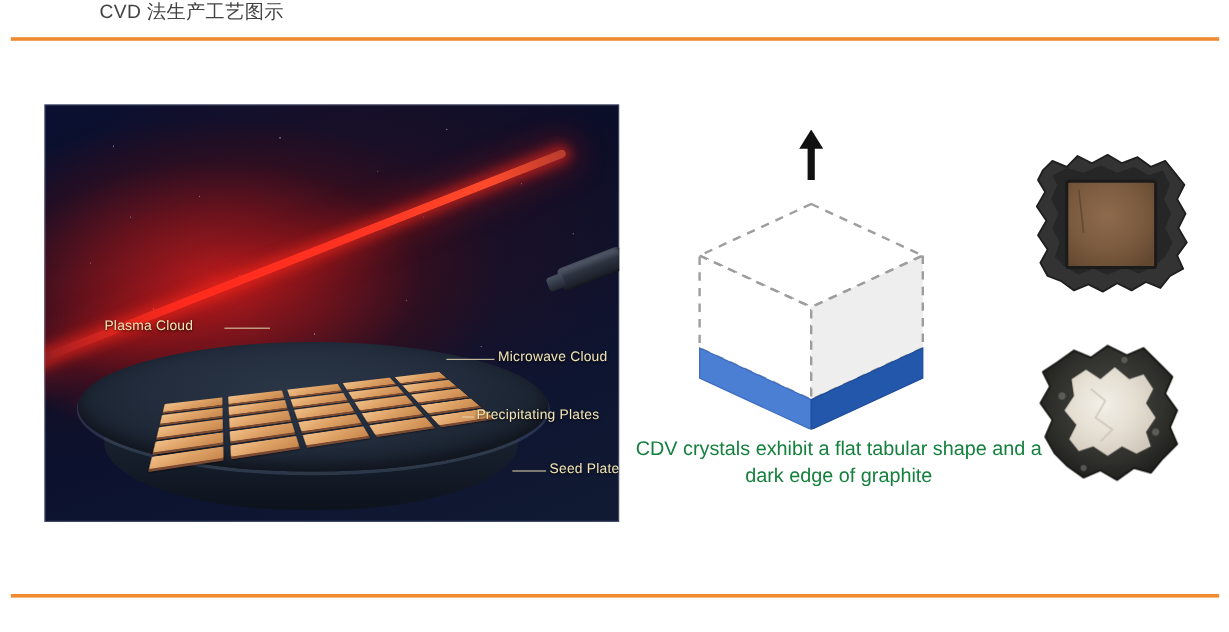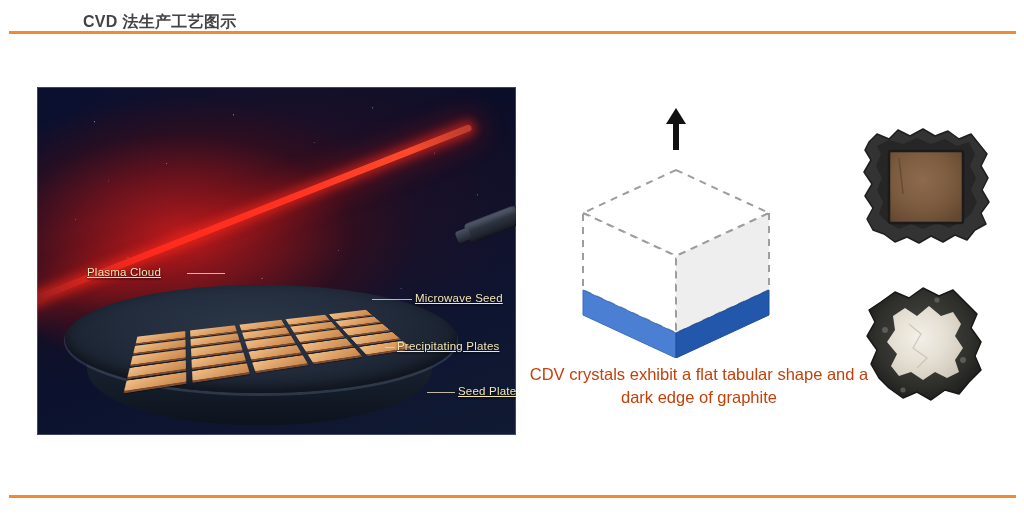--- a/index.html
+++ b/index.html
@@ -12,23 +12,23 @@
     height: 527px;
     position: relative;
     overflow: hidden;
     font-family: "Liberation Sans", sans-serif;
   }
 
   
   #page-title {
     position: absolute;
     left: 83px;
-    top: 12px;
+    top: 0;
     font-size: 16px;
-    font-weight: 700;
+    font-weight: 400;
     color: #434343;
     letter-spacing: 0.3px;
     white-space: nowrap;
   }
   .rule {
     position: absolute;
     left: 9px;
     width: 1007px;
     height: 3px;
     background: #f08b33;
@@ -160,21 +160,20 @@
   }
 
   
   .callout {
     position: absolute;
     font-size: 11.5px;
     color: #f3e6b6;
     white-space: nowrap;
     text-shadow: 0 1px 2px rgba(0,0,0,0.85);
     letter-spacing: 0.2px;
-    text-decoration: underline;
   }
   .leader {
     position: absolute;
     height: 1px;
     background: rgba(226,214,176,0.85);
   }
   #callout-plasma-cloud { left: 50px;  top: 179px; }
   #leader-plasma-cloud  { left: 150px; top: 186px; width: 38px; }
   #callout-microwave-beam { left: 378px; top: 205px; }
   #leader-microwave-beam  { left: 335px; top: 212px; width: 40px; }
@@ -192,21 +191,21 @@
     height: 250px;
   }
   #cube-caption {
     position: absolute;
     left: 529px;
     top: 363px;
     width: 340px;
     text-align: center;
     font-size: 16.5px;
     line-height: 23px;
-    color: #c2410c;
+    color: #15803d;
   }
 
   
   .crystal-photo { position: absolute; }
   #crystal-photo-tabular { left: 853px; top: 120px; width: 146px; height: 133px; }
   #crystal-photo-rough   { left: 851px; top: 272px; width: 148px; height: 148px; }
 </style>
 </head>
 <body>
 
@@ -248,21 +247,21 @@
         <div class="seed-plate"></div>
         <div class="seed-plate"></div>
       </div>
     </div>
   </div>
 
   <div id="leader-plasma-cloud" class="leader"></div>
   <div id="callout-plasma-cloud" class="callout">Plasma Cloud</div>
 
   <div id="leader-microwave-beam" class="leader"></div>
-  <div id="callout-microwave-beam" class="callout">Microwave Seed</div>
+  <div id="callout-microwave-beam" class="callout">Microwave Cloud</div>
 
   <div id="leader-precipitating-carbon" class="leader"></div>
   <div id="callout-precipitating-carbon" class="callout">Precipitating Plates</div>
 
   <div id="leader-seed-plates" class="leader"></div>
   <div id="callout-seed-plates" class="callout">Seed Plates</div>
 </div>
 
 <div id="cube-diagram">
   <svg viewBox="0 0 260 250" width="260" height="250">

